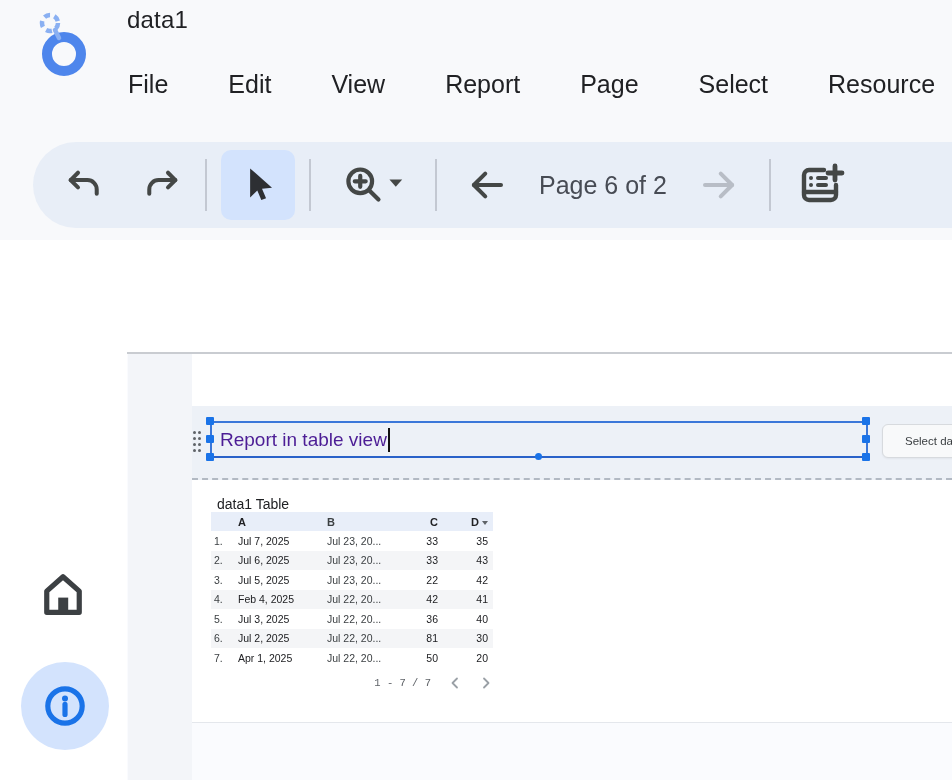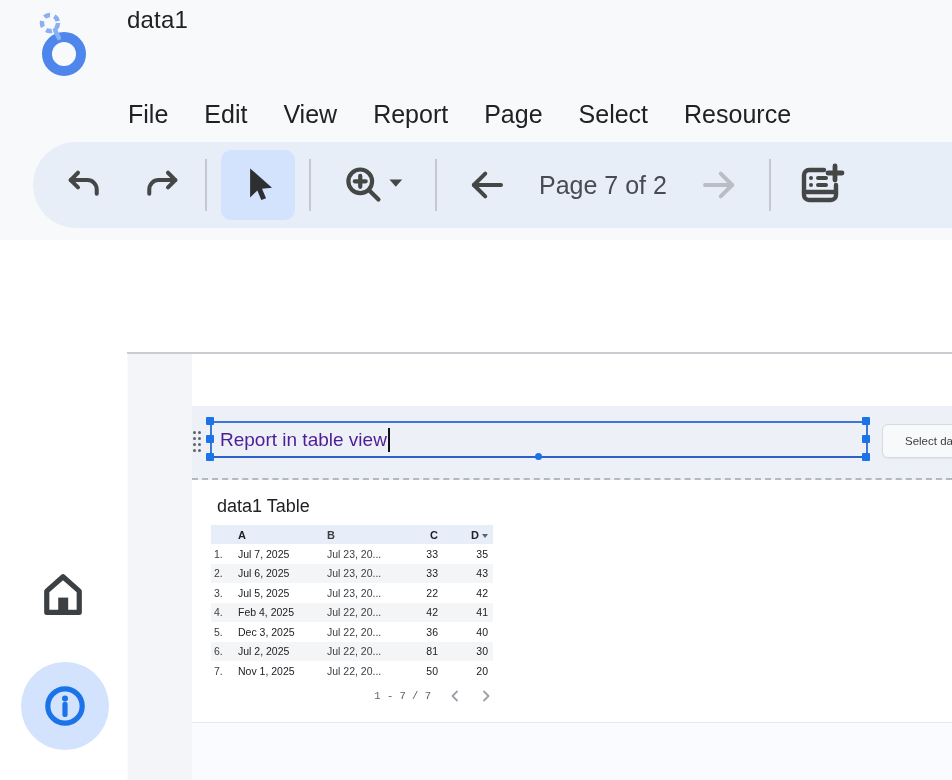--- a/index.html
+++ b/index.html
@@ -4,21 +4,21 @@
 <style>
   * { margin:0; padding:0; box-sizing:border-box; }
   html,body { width:952px; height:780px; overflow:hidden; background:#fff;
     font-family:"Liberation Sans","DejaVu Sans",sans-serif; color:#202124; }
   #app { position:relative; width:952px; height:780px; overflow:hidden; background:#fff; }
 
   
   .header { position:absolute; left:0; top:0; width:952px; height:240px; background:#f8f9fb; }
   .logo { position:absolute; left:34px; top:10px; width:56px; height:70px; cursor:pointer; }
   .doc-title { position:absolute; left:127px; top:6px; font-size:24px; color:#202124; letter-spacing:.2px; }
-  .menubar { position:absolute; left:128px; top:70px; display:flex; gap:36px; white-space:nowrap;margin-top:30px; }
+  .menubar { position:absolute; left:128px; top:70px; display:flex; gap:60px; white-space:nowrap; }
   .menu-item { font-size:25px; color:#202124; cursor:pointer; }
 
   
   .toolbar { position:absolute; left:33px; top:142px; width:960px; height:86px;
     background:#e8eef7; border-radius:43px 0 0 43px; display:flex; align-items:center; }
   .tb-btn { width:60px; height:60px; display:flex; align-items:center; justify-content:center;
     border-radius:10px; cursor:pointer; flex:0 0 auto; }
   .tb-btn svg { width:42px; height:42px; }
   .tb-sep { width:2px; height:52px; background:#c3c8d2; margin:0 14px; flex:0 0 auto; }
   .tb-selected { background:#d3e3fd; }
@@ -67,21 +67,21 @@
   .drag-dots i { width:3px; height:3px; border-radius:50%; background:#5f6368; }
 
   
   .date-btn { position:absolute; left:882px; top:424px; width:140px; height:34px; background:#f8f9fa;
     border:1px solid #d7dade; border-radius:6px; box-shadow:0 1px 2px rgba(0,0,0,.05);
     display:flex; align-items:center; overflow:hidden; cursor:pointer; }
   .date-label { font-size:11.5px; color:#3c4043; margin-left:22px; white-space:nowrap; }
 
   
   .tablewrap { position:absolute; left:211px; top:492px; width:282px; cursor:pointer; }
-  .table-title { font-size:18px; color:#202124; padding:4px 0 8px 6px; }
+  .table-title { font-size:14px; color:#202124; padding:4px 0 0 6px; }
   table { border-collapse:collapse; table-layout:fixed; width:282px; }
   col.c-n { width:25px; } col.c-a { width:89px; } col.c-b { width:98px; }
   col.c-c { width:20px; } col.c-d { width:50px; }
   thead td { background:#e8eef9; font-weight:700; font-size:11px; color:#202124; height:19px; }
   tbody td { font-size:10.5px; color:#202124; height:19.5px; }
   tbody tr:nth-child(even) { background:#f4f5f7; }
   td { padding:0; white-space:nowrap; overflow:hidden; }
   .cell-n { padding-left:3px; color:#3c4043; }
   .cell-a { padding-left:2px; }
   .cell-b { padding-left:2px; color:#3c4043; }
@@ -143,21 +143,21 @@
           <path d="M26 9 l3.5 4 3.5-4 z" fill="currentColor" stroke="none"></path>
         </svg>
       </div>
       <div class="tb-sep"></div>
       <div class="tb-btn icon-dark" style="margin-left:6px">
         <svg viewBox="0 0 24 24" fill="none" stroke="currentColor" stroke-width="2.3" stroke-linecap="round" stroke-linejoin="round">
           <path d="M20 12 H4.5"></path>
             <path d="M11 5.5 L4.5 12 L11 18.5"></path>
         </svg>
       </div>
-      <div class="page-indicator">Page 7 of 2</div>
+      <div class="page-indicator">Page 6 of 2</div>
       <div class="tb-btn icon-disabled">
         <svg viewBox="0 0 24 24" fill="none" stroke="currentColor" stroke-width="2.3" stroke-linecap="round" stroke-linejoin="round">
           <path d="M4 12 H19.5"></path>
             <path d="M13 5.5 L19.5 12 L13 18.5"></path>
         </svg>
       </div>
       <div class="tb-sep" style="margin:0 20px"></div>
       <div class="tb-btn icon-dark">
         <svg viewBox="0 0 24 24" fill="none" stroke="currentColor" stroke-width="2.2" stroke-linecap="round" style="width:48px;height:48px">
           <path d="M13.5 4.5 H6 a2.5 2.5 0 0 0 -2.5 2.5 v10 a2.5 2.5 0 0 0 2.5 2.5 h11 a2.5 2.5 0 0 0 2.5 -2.5 V12"></path>
@@ -278,35 +278,35 @@
         </tr>
         <tr>
           <td class="cell-n">4.</td>
           <td class="cell-a">Feb 4, 2025</td>
           <td class="cell-b">Jul 22, 20...</td>
           <td class="cell-c">42</td>
           <td class="cell-d">41</td>
         </tr>
         <tr>
           <td class="cell-n">5.</td>
-          <td class="cell-a">Dec 3, 2025</td>
+          <td class="cell-a">Jul 3, 2025</td>
           <td class="cell-b">Jul 22, 20...</td>
           <td class="cell-c">36</td>
           <td class="cell-d">40</td>
         </tr>
         <tr>
           <td class="cell-n">6.</td>
           <td class="cell-a">Jul 2, 2025</td>
           <td class="cell-b">Jul 22, 20...</td>
           <td class="cell-c">81</td>
           <td class="cell-d">30</td>
         </tr>
         <tr>
           <td class="cell-n">7.</td>
-          <td class="cell-a">Nov 1, 2025</td>
+          <td class="cell-a">Apr 1, 2025</td>
           <td class="cell-b">Jul 22, 20...</td>
           <td class="cell-c">50</td>
           <td class="cell-d">20</td>
         </tr>
       </tbody>
     </table>
     <div class="pager">
       <span class="pager-label">1 - 7 / 7</span>
       <span class="pg-btn">
         <svg viewBox="0 0 14 14" fill="none" stroke="currentColor" stroke-width="1.8" stroke-linecap="round" stroke-linejoin="round">

